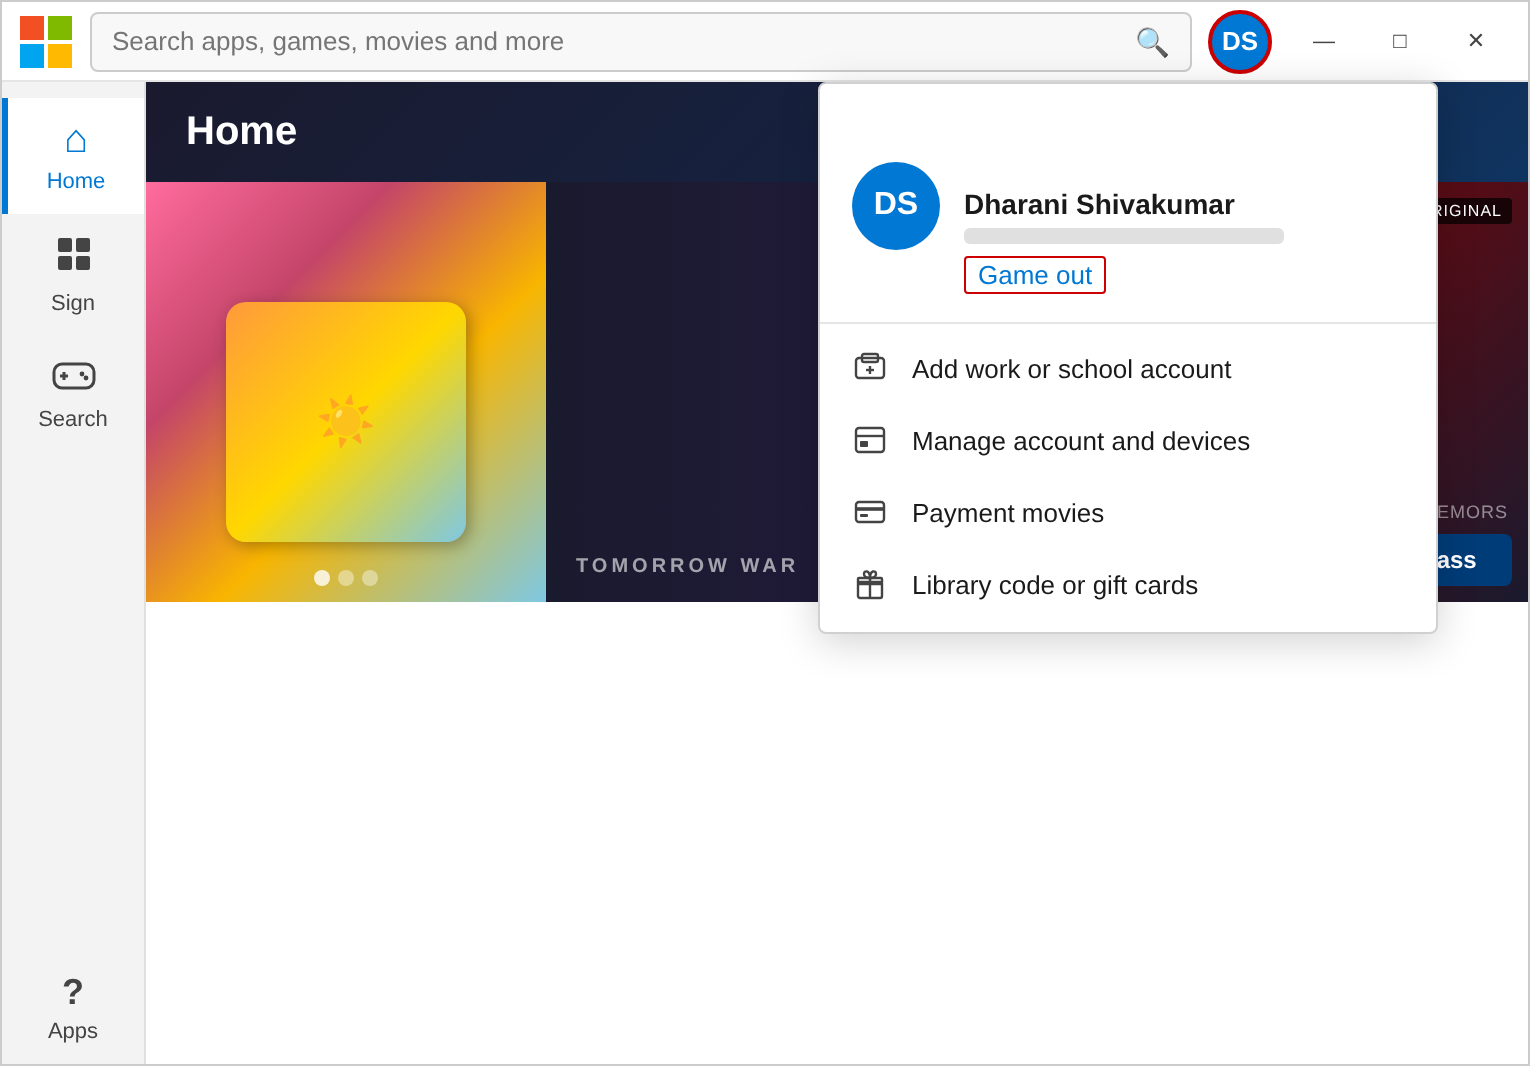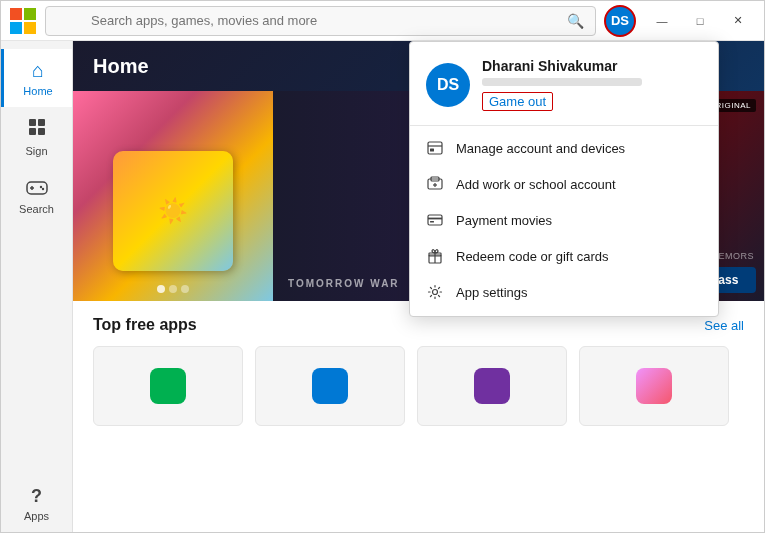--- a/index.html
+++ b/index.html
@@ -52,21 +52,20 @@
       margin-right: 8px;
     }
 
     .search-bar input {
       border: none;
       background: transparent;
       outline: none;
       font-size: 13px;
       color: #666;
       flex: 1;
-      margin-left: 35px;
     }
 
     .search-icon-wrap {
       color: #666;
       font-size: 14px;
     }
 
     .user-btn {
       width: 32px;
       height: 32px;
@@ -278,20 +277,21 @@
       display: flex;
       align-items: center;
       justify-content: center;
       font-size: 16px;
       font-weight: 600;
       flex-shrink: 0;
     }
 
     .dropdown-user-info {
       flex: 1;
+      margin-top: 36px;
     }
 
     .dropdown-user-name {
       font-size: 14px;
       font-weight: 600;
       color: #1a1a1a;
     }
 
     .dropdown-user-email {
       width: 160px;
@@ -481,110 +481,81 @@
           </div>
         </div>
 
         <div style="position:absolute;right:0;top:0;bottom:0;width:240px;background:linear-gradient(135deg,#8b0000,#1a1a2e);">
           <div style="position:absolute;top:8px;right:8px;background:rgba(0,0,0,0.7);color:white;font-size:8px;padding:2px 5px;border-radius:2px;letter-spacing:0.5px;">AMAZON ORIGINAL</div>
           <div style="position:absolute;bottom:8px;right:8px;background:#003c78;color:white;padding:6px 14px;border-radius:4px;font-size:12px;font-weight:600;min-width:120px;text-align:center;">PC Game Pass</div>
           <div style="position:absolute;bottom:40px;right:10px;color:rgba(255,255,255,0.5);font-size:9px;letter-spacing:0.5px;">OUT REMORS</div>
         </div>
       </div>
 
-      <div class="section">
-        <div class="section-header">
-          <span class="section-title">Top free apps</span>
-          <a class="see-all-link">See all</a>
-        </div>
-        <div class="apps-grid">
-          <div class="app-card">
-            <div class="app-icon-green"></div>
-          </div>
-          <div class="app-card">
-            <div class="app-icon-blue"></div>
-          </div>
-          <div class="app-card">
-            <div class="app-icon-purple"></div>
-          </div>
-          <div class="app-card">
-            <div class="app-icon-gradient"></div>
-          </div>
-        </div>
-      </div>
 
     </div>
   </div>
 
   <div class="dropdown-menu">
 
     <div class="dropdown-header">
       <div class="dropdown-avatar">
         <span>DS</span>
       </div>
       <div class="dropdown-user-info">
         <div class="dropdown-user-name">Dharani Shivakumar</div>
         <div class="dropdown-user-email"></div>
         <span class="dropdown-signout">Game out</span>
       </div>
     </div>
 
     <div class="dropdown-divider"></div>
-
-    <div class="dropdown-item">
-      <span class="dropdown-item-icon">
-        <svg width="16" height="16" viewBox="0 0 16 16" fill="none">
-          <rect x="1" y="2" width="14" height="12" rx="1.5" stroke="#444" stroke-width="1.2" fill="none"></rect>
-          <line x1="1" y1="6" x2="15" y2="6" stroke="#444" stroke-width="1.2"></line>
-          <rect x="3" y="8.5" width="4" height="3" rx="0.5" fill="#444"></rect>
-        </svg>
-      </span>
-      <span>Manage account and devices</span>
-    </div>
 
     <div class="dropdown-item">
       <span class="dropdown-item-icon">
         <svg width="16" height="16" viewBox="0 0 16 16" fill="none">
           <rect x="1" y="3" width="14" height="10" rx="1.5" stroke="#444" stroke-width="1.2" fill="none"></rect>
           <rect x="4" y="1" width="8" height="4" rx="1" stroke="#444" stroke-width="1.2" fill="none"></rect>
           <line x1="8" y1="7" x2="8" y2="11" stroke="#444" stroke-width="1.2"></line>
           <line x1="6" y1="9" x2="10" y2="9" stroke="#444" stroke-width="1.2"></line>
         </svg>
       </span>
       <span>Add work or school account</span>
     </div>
 
     <div class="dropdown-item">
       <span class="dropdown-item-icon">
+        <svg width="16" height="16" viewBox="0 0 16 16" fill="none">
+          <rect x="1" y="2" width="14" height="12" rx="1.5" stroke="#444" stroke-width="1.2" fill="none"></rect>
+          <line x1="1" y1="6" x2="15" y2="6" stroke="#444" stroke-width="1.2"></line>
+          <rect x="3" y="8.5" width="4" height="3" rx="0.5" fill="#444"></rect>
+        </svg>
+      </span>
+      <span>Manage account and devices</span>
+    </div>
+
+    <div class="dropdown-item">
+      <span class="dropdown-item-icon">
         <svg width="16" height="12" viewBox="0 0 16 12" fill="none">
           <rect x="1" y="1" width="14" height="10" rx="1.5" stroke="#444" stroke-width="1.2" fill="none"></rect>
           <line x1="1" y1="4.5" x2="15" y2="4.5" stroke="#444" stroke-width="1.8"></line>
           <rect x="3" y="7" width="4" height="1.5" rx="0.5" fill="#444"></rect>
         </svg>
       </span>
       <span>Payment movies</span>
     </div>
 
     <div class="dropdown-item">
       <span class="dropdown-item-icon">
         <svg width="16" height="16" viewBox="0 0 16 16" fill="none">
           <rect x="2" y="7" width="12" height="8" rx="1" stroke="#444" stroke-width="1.2" fill="none"></rect>
           <rect x="2" y="5" width="12" height="3" rx="0.5" stroke="#444" stroke-width="1.2" fill="none"></rect>
           <line x1="8" y1="5" x2="8" y2="15" stroke="#444" stroke-width="1.2"></line>
           <path d="M8 5 C8 5 5 5 5 3 C5 1 8 1 8 5" stroke="#444" stroke-width="1.2" fill="none"></path>
           <path d="M8 5 C8 5 11 5 11 3 C11 1 8 1 8 5" stroke="#444" stroke-width="1.2" fill="none"></path>
         </svg>
       </span>
-      <span>Redeem code or gift cards</span>
-    </div>
-
-    <div class="dropdown-item">
-      <span class="dropdown-item-icon">
-        <svg width="16" height="16" viewBox="0 0 16 16" fill="none">
-          <circle cx="8" cy="8" r="2.5" stroke="#444" stroke-width="1.2" fill="none"></circle>
-          <path d="M8 1.5V3M8 13v1.5M1.5 8H3M13 8h1.5M3.4 3.4l1.1 1.1M11.5 11.5l1.1 1.1M3.4 12.6l1.1-1.1M11.5 4.5l1.1-1.1" stroke="#444" stroke-width="1.2" stroke-linecap="round"></path>
-        </svg>
-      </span>
-      <span>App settings</span>
-    </div>
+      <span>Library code or gift cards</span>
+    </div>
+
   </div>
 
 </div>
 
 </body></html>

